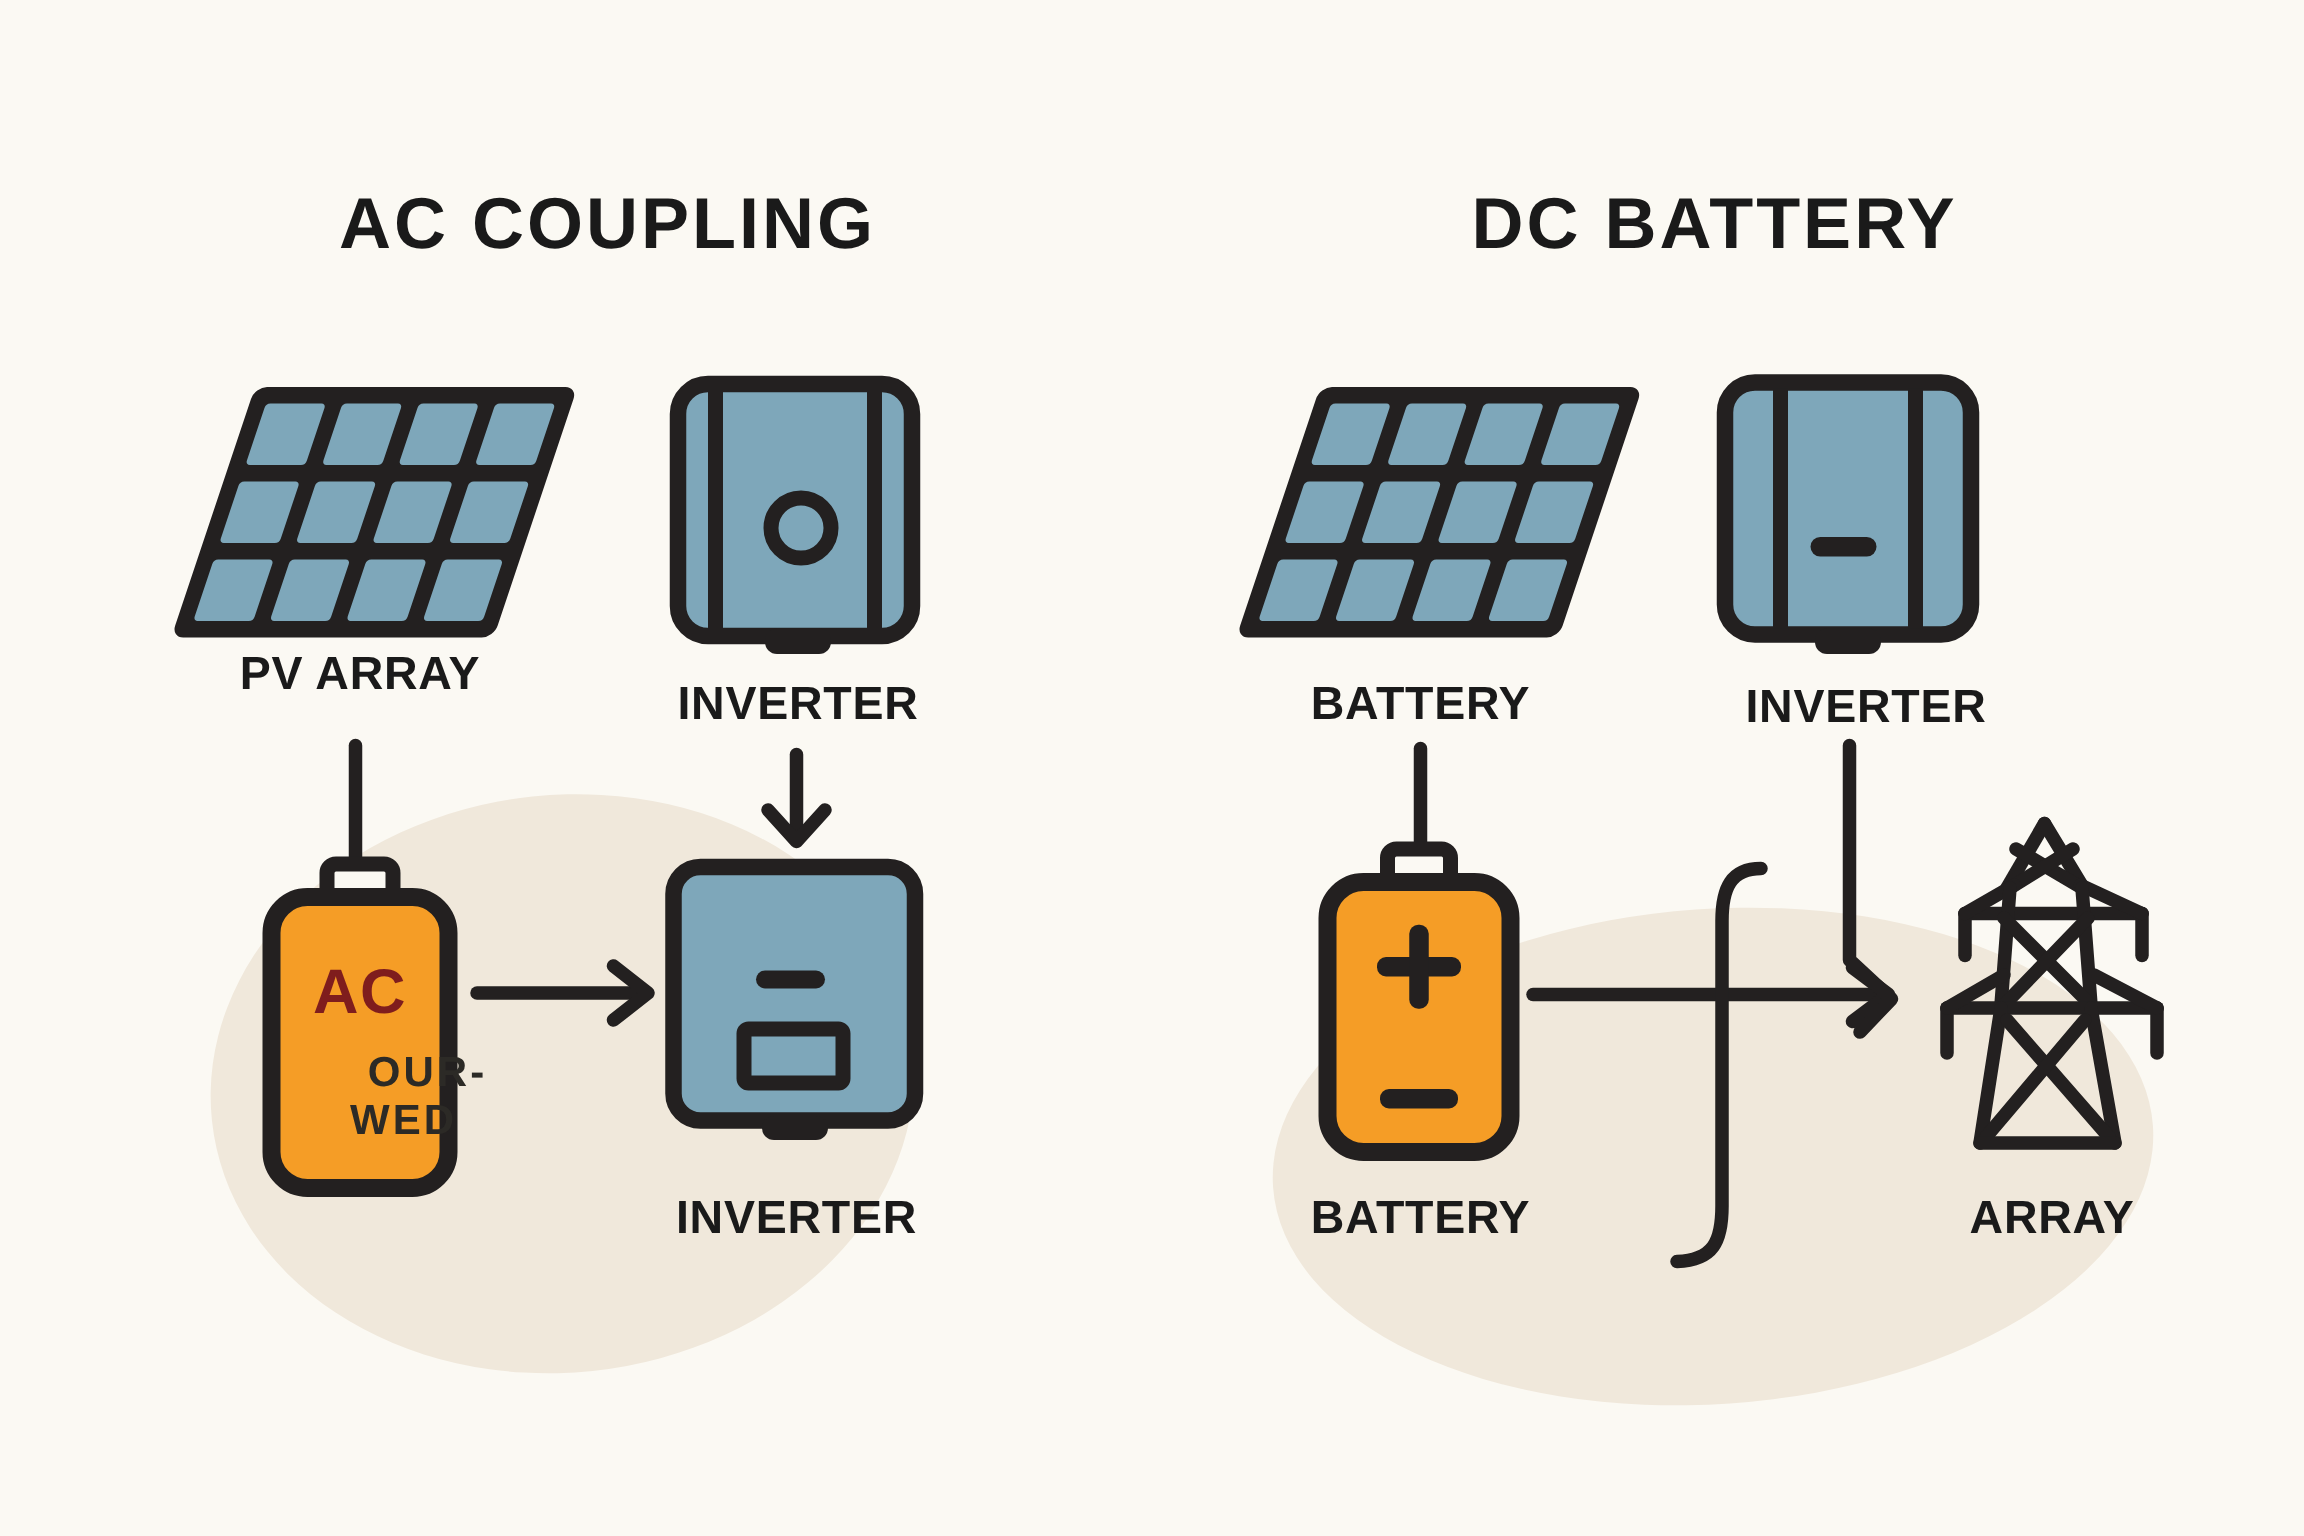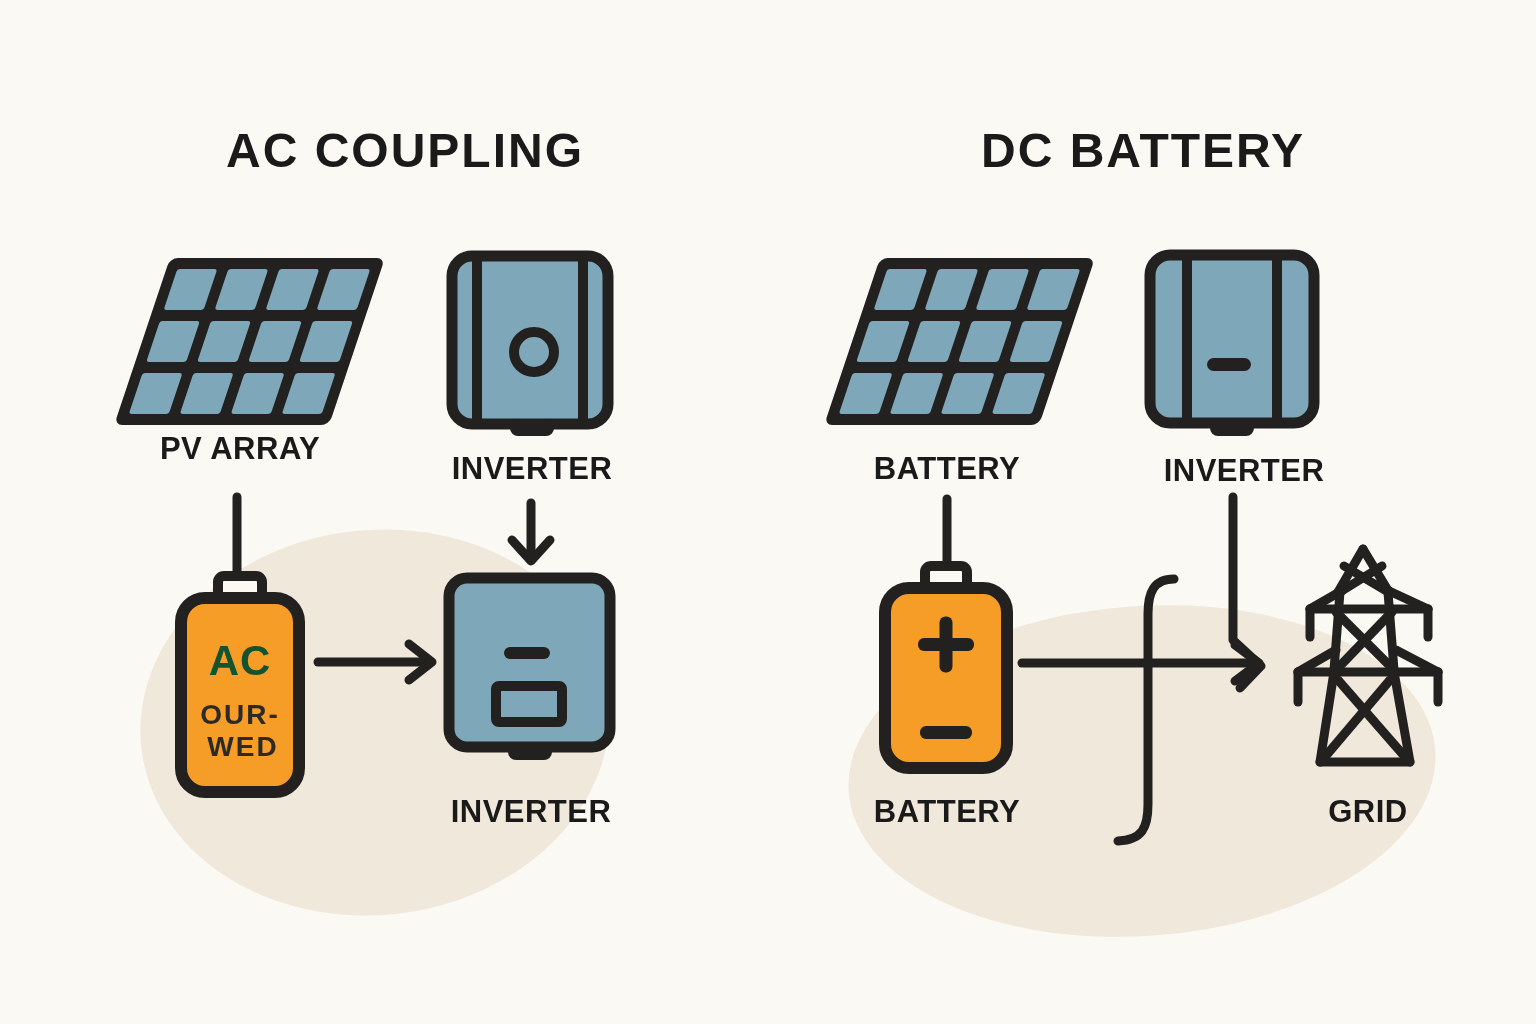--- a/index.html
+++ b/index.html
@@ -28,22 +28,22 @@
   .f-orange{fill:var(--battery-orange);}
   .f-bg{fill:var(--background);}
   .s-dark{stroke:var(--outline-dark);}
   .ln{stroke-width:9;stroke-linecap:round;stroke-linejoin:round;fill:none;}
   .txt{
     position:absolute;transform:translate(-50%,-50%);
     color:var(--text-dark);font-weight:bold;white-space:nowrap;
   }
   .title{font-size:48px;letter-spacing:2px;}
   .lbl{font-size:31px;letter-spacing:0.5px;}
-  .bat-big{font-size:42px;letter-spacing:1px;color:#14532d;}
-  .bat-small{font-size:28px;letter-spacing:2px;color:#2c2a26;}
+  .bat-big{font-size:42px;letter-spacing:1px;color:#7f1d1d;}
+  .bat-small{font-size:28px;letter-spacing:2px;color:#2c2a26;margin-left:45px;}
 </style>
 </head>
 <body>
 
 <div class="stage">
 
   <div class="blob blob-left"></div>
   <div class="blob blob-right"></div>
 
   <svg class="layer" width="1536" height="1024" viewBox="0 0 1536 1024">
@@ -167,20 +167,20 @@
 
   <div class="txt title" style="left:405px;top:150px">AC COUPLING</div>
   <div class="txt title" style="left:1143px;top:150px">DC BATTERY</div>
 
   <div class="txt lbl" style="left:240px;top:449px">PV ARRAY</div>
   <div class="txt lbl" style="left:532px;top:469px">INVERTER</div>
   <div class="txt lbl" style="left:531px;top:812px">INVERTER</div>
 
   <div class="txt bat-big" style="left:240px;top:661px">AC</div>
   <div class="txt bat-small" style="left:240px;top:715px">OUR-</div>
-  <div class="txt bat-small" style="left:243px;top:747px">WED</div>
+  <div class="txt bat-small" style="left:224px;top:747px">WED</div>
 
   <div class="txt lbl" style="left:947px;top:469px">BATTERY</div>
   <div class="txt lbl" style="left:1244px;top:471px">INVERTER</div>
   <div class="txt lbl" style="left:947px;top:812px">BATTERY</div>
-  <div class="txt lbl" style="left:1368px;top:812px">GRID</div>
+  <div class="txt lbl" style="left:1368px;top:812px">ARRAY</div>
 
 </div>
 
 </body></html>

